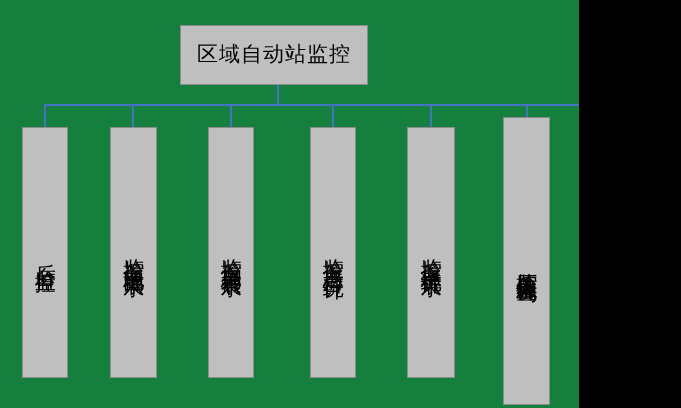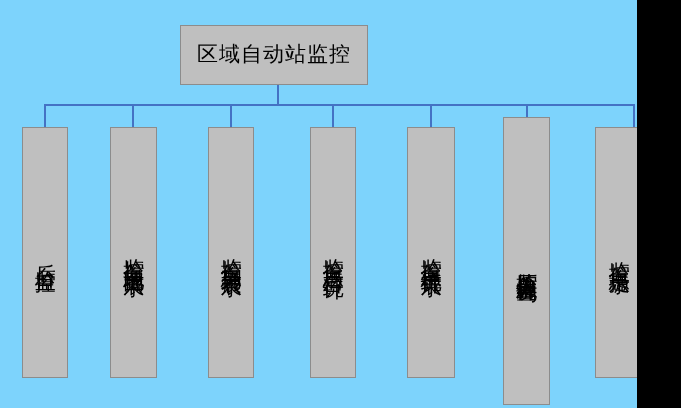--- a/index.html
+++ b/index.html
@@ -2,23 +2,23 @@
 <html><head>
 <meta charset="utf-8">
 <style>
   html, body {
     margin: 0;
     padding: 0;
     background: #000000;
   }
   #canvas {
     position: relative;
-    width: 637px;
+    width: 579px;
     height: 408px;
-    background: #7dd3fc;
+    background: #15803d;
     overflow: hidden;
     font-family: "Liberation Serif", "DejaVu Serif", serif;
   }
   .node {
     position: absolute;
     background: #bfbfbf;
     border: 1px solid #8c8c8c;
     box-sizing: border-box;
     color: #000000;
     display: flex;

